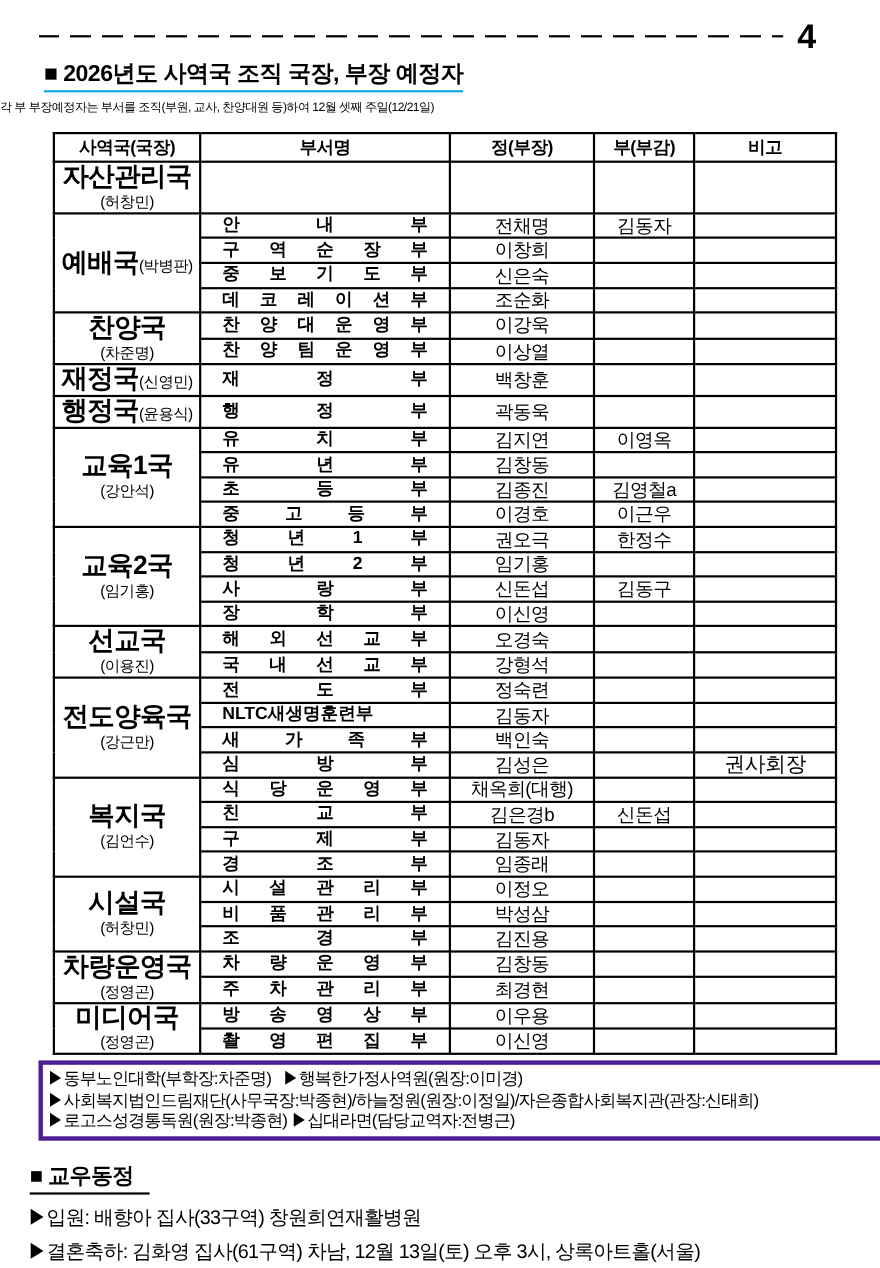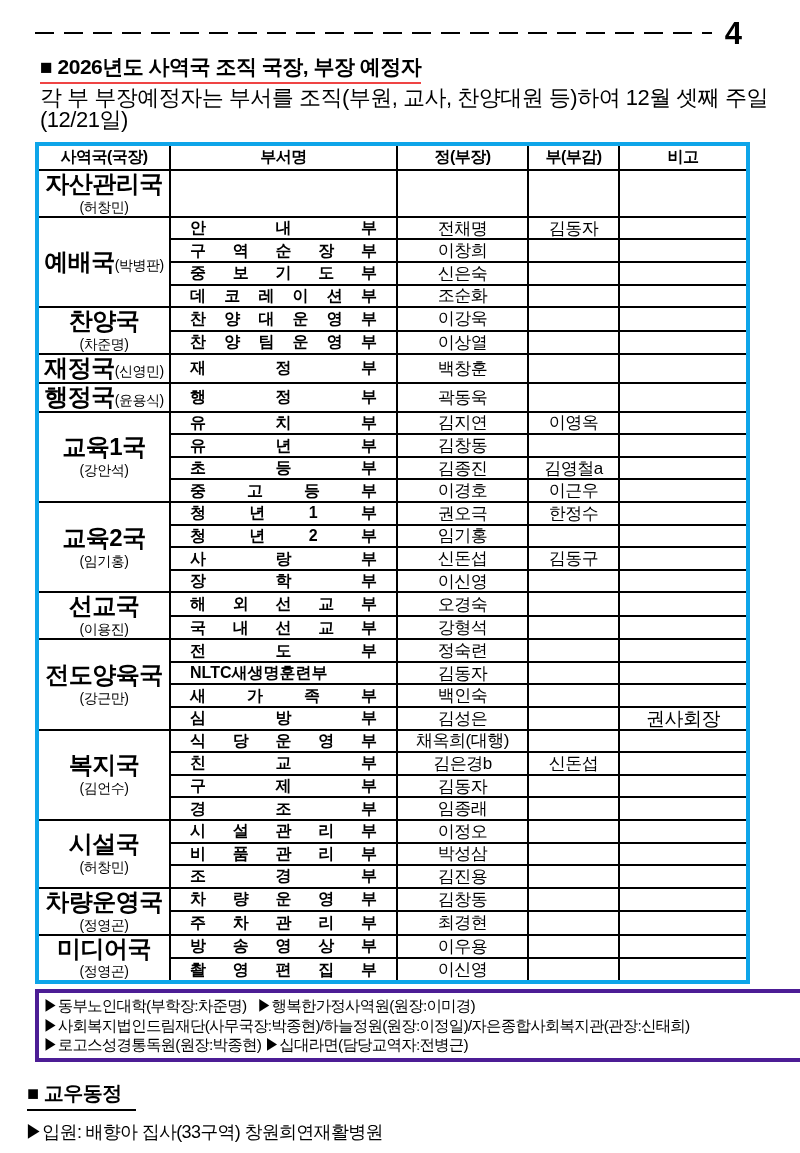--- a/index.html
+++ b/index.html
@@ -11,27 +11,27 @@
   }
   
   .topline { display:flex; align-items:center; margin:16px 58px 0 35px; height:34px; }
   .dash { flex:1; height:2px;
     background:repeating-linear-gradient(to right,#000 0 19px,transparent 19px 29px); }
   .pagenum { font-size:31px; font-weight:bold; line-height:1; margin-left:13px; }
 
   
   .sec1 { margin-left:40px; margin-top:3px; }
   .sec1-title { display:inline-block; font-size:21px; font-weight:bold;
-    border-bottom:2px solid #ef4444; padding-bottom:1px; letter-spacing:-0.5px; }
-  .subtitle { margin-left:40px; margin-top:3px; font-size:22px; line-height:22px;
+    border-bottom:2px solid #0ea5e9; padding-bottom:1px; letter-spacing:-0.5px; }
+  .subtitle { margin-top:3px; font-size:11px; line-height:22px;
     letter-spacing:-0.5px; }
 
   
-  table.org { border-collapse:collapse; table-layout:fixed; margin:11px 0 0 35px;
-    width:711px; border:4px solid #0ea5e9; }
+  table.org { border-collapse:collapse; table-layout:fixed; margin:11px 0 0 48px;
+    width:711px; border:2px solid #0ea5e9; }
   table.org th, table.org td { border:2px solid #000; padding:0; text-align:center;
     vertical-align:middle; overflow:hidden; }
   thead tr { height:26px; }
   tbody tr { height:22.6px; }
   th { font-size:16px; font-weight:bold; letter-spacing:-0.5px; }
   td.bureau { line-height:1.12; }
   .bname { font-size:24px; font-weight:bold; letter-spacing:-0.5px; }
   .bdir  { font-size:14px; font-weight:normal; letter-spacing:-0.5px; }
   td.dept { }
   .deptname { display:inline-block; width:187px; font-size:16px; font-weight:bold;

